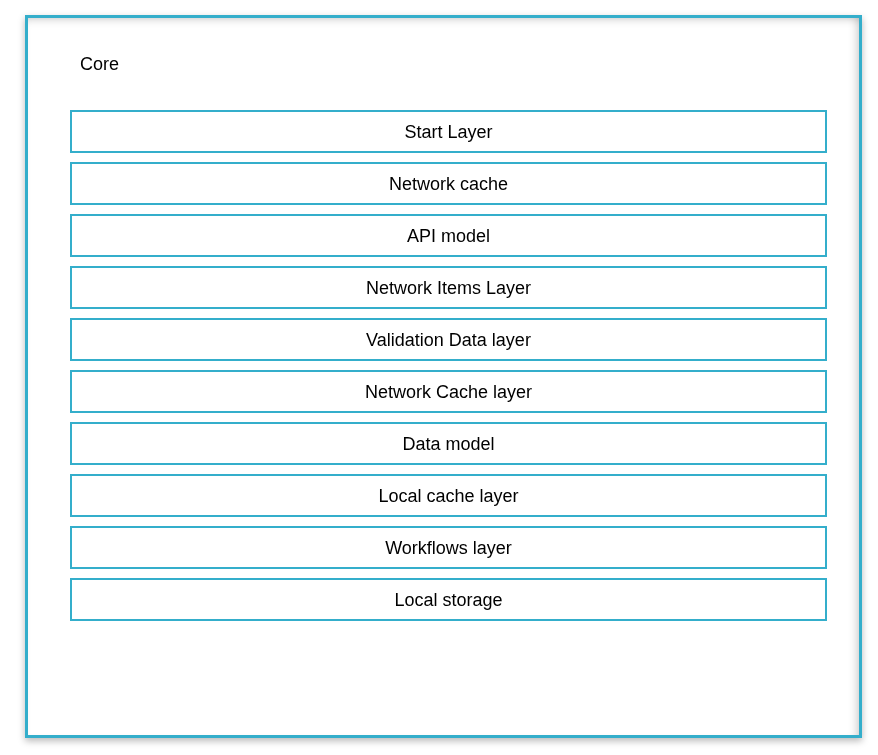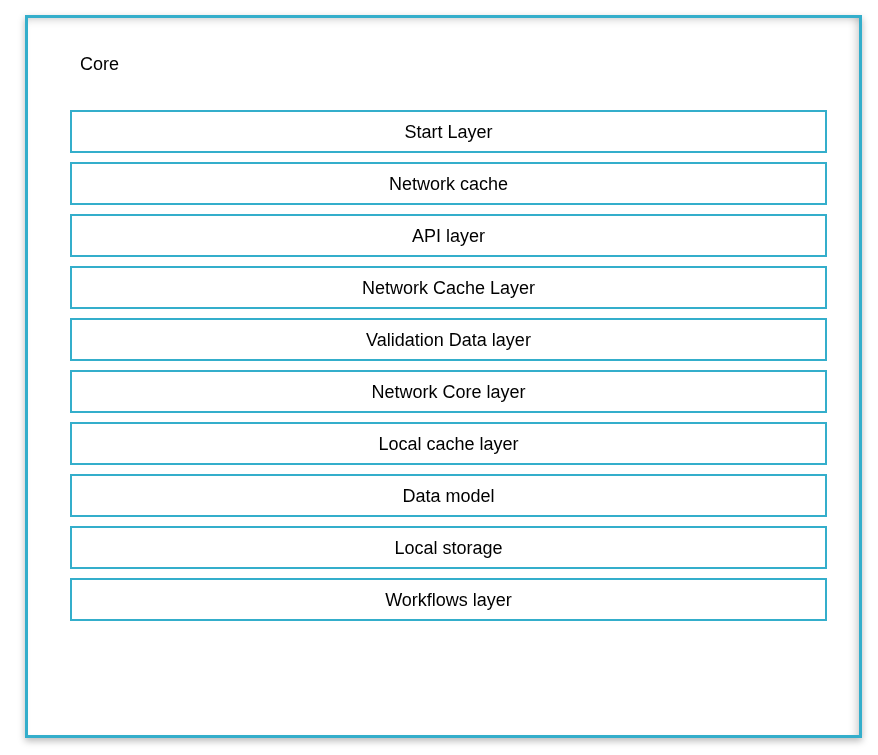--- a/index.html
+++ b/index.html
@@ -75,38 +75,38 @@
     <div class="group-label">Core</div>
 
     <div class="layers">
       <div class="layer">
         <span class="layer-label">Start Layer</span>
       </div>
       <div class="layer">
         <span class="layer-label">Network cache</span>
       </div>
       <div class="layer">
-        <span class="layer-label">API layer</span>
+        <span class="layer-label">API model</span>
       </div>
       <div class="layer">
-        <span class="layer-label">Network Cache Layer</span>
+        <span class="layer-label">Network Items Layer</span>
       </div>
       <div class="layer">
         <span class="layer-label">Validation Data layer</span>
       </div>
       <div class="layer">
-        <span class="layer-label">Network Core layer</span>
+        <span class="layer-label">Network Cache layer</span>
+      </div>
+      <div class="layer">
+        <span class="layer-label">Data model</span>
       </div>
       <div class="layer">
         <span class="layer-label">Local cache layer</span>
       </div>
       <div class="layer">
-        <span class="layer-label">Data model</span>
+        <span class="layer-label">Workflows layer</span>
       </div>
       <div class="layer">
         <span class="layer-label">Local storage</span>
-      </div>
-      <div class="layer">
-        <span class="layer-label">Workflows layer</span>
       </div>
     </div>
   </div>
 </div>
 
 </body></html>

